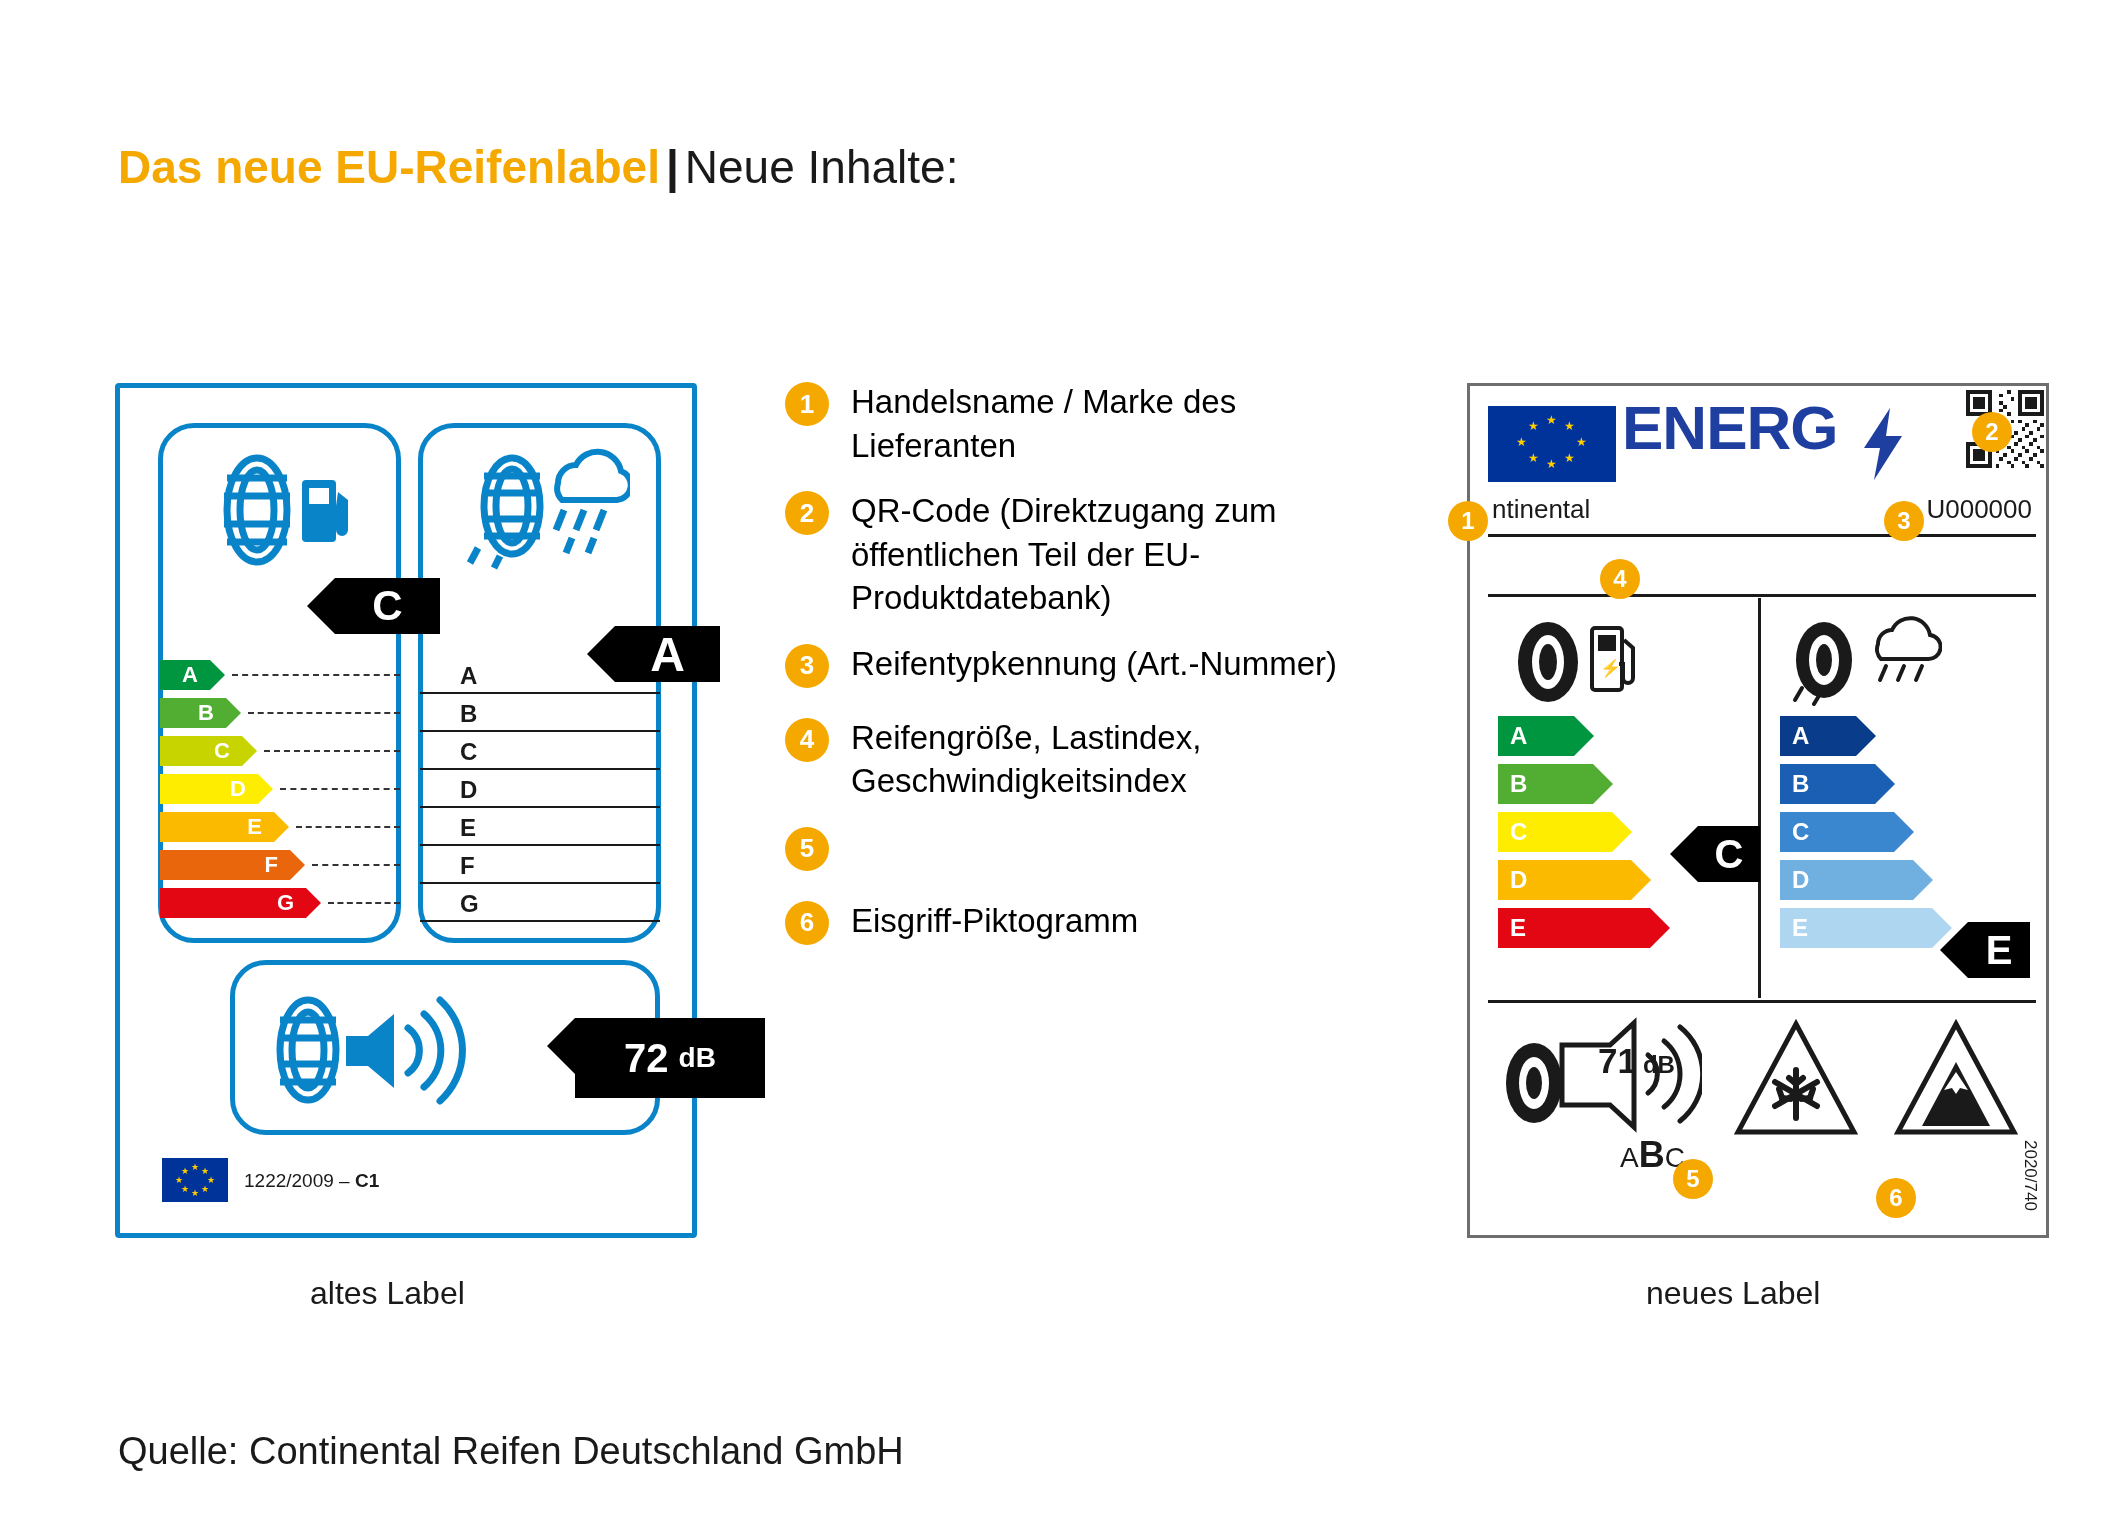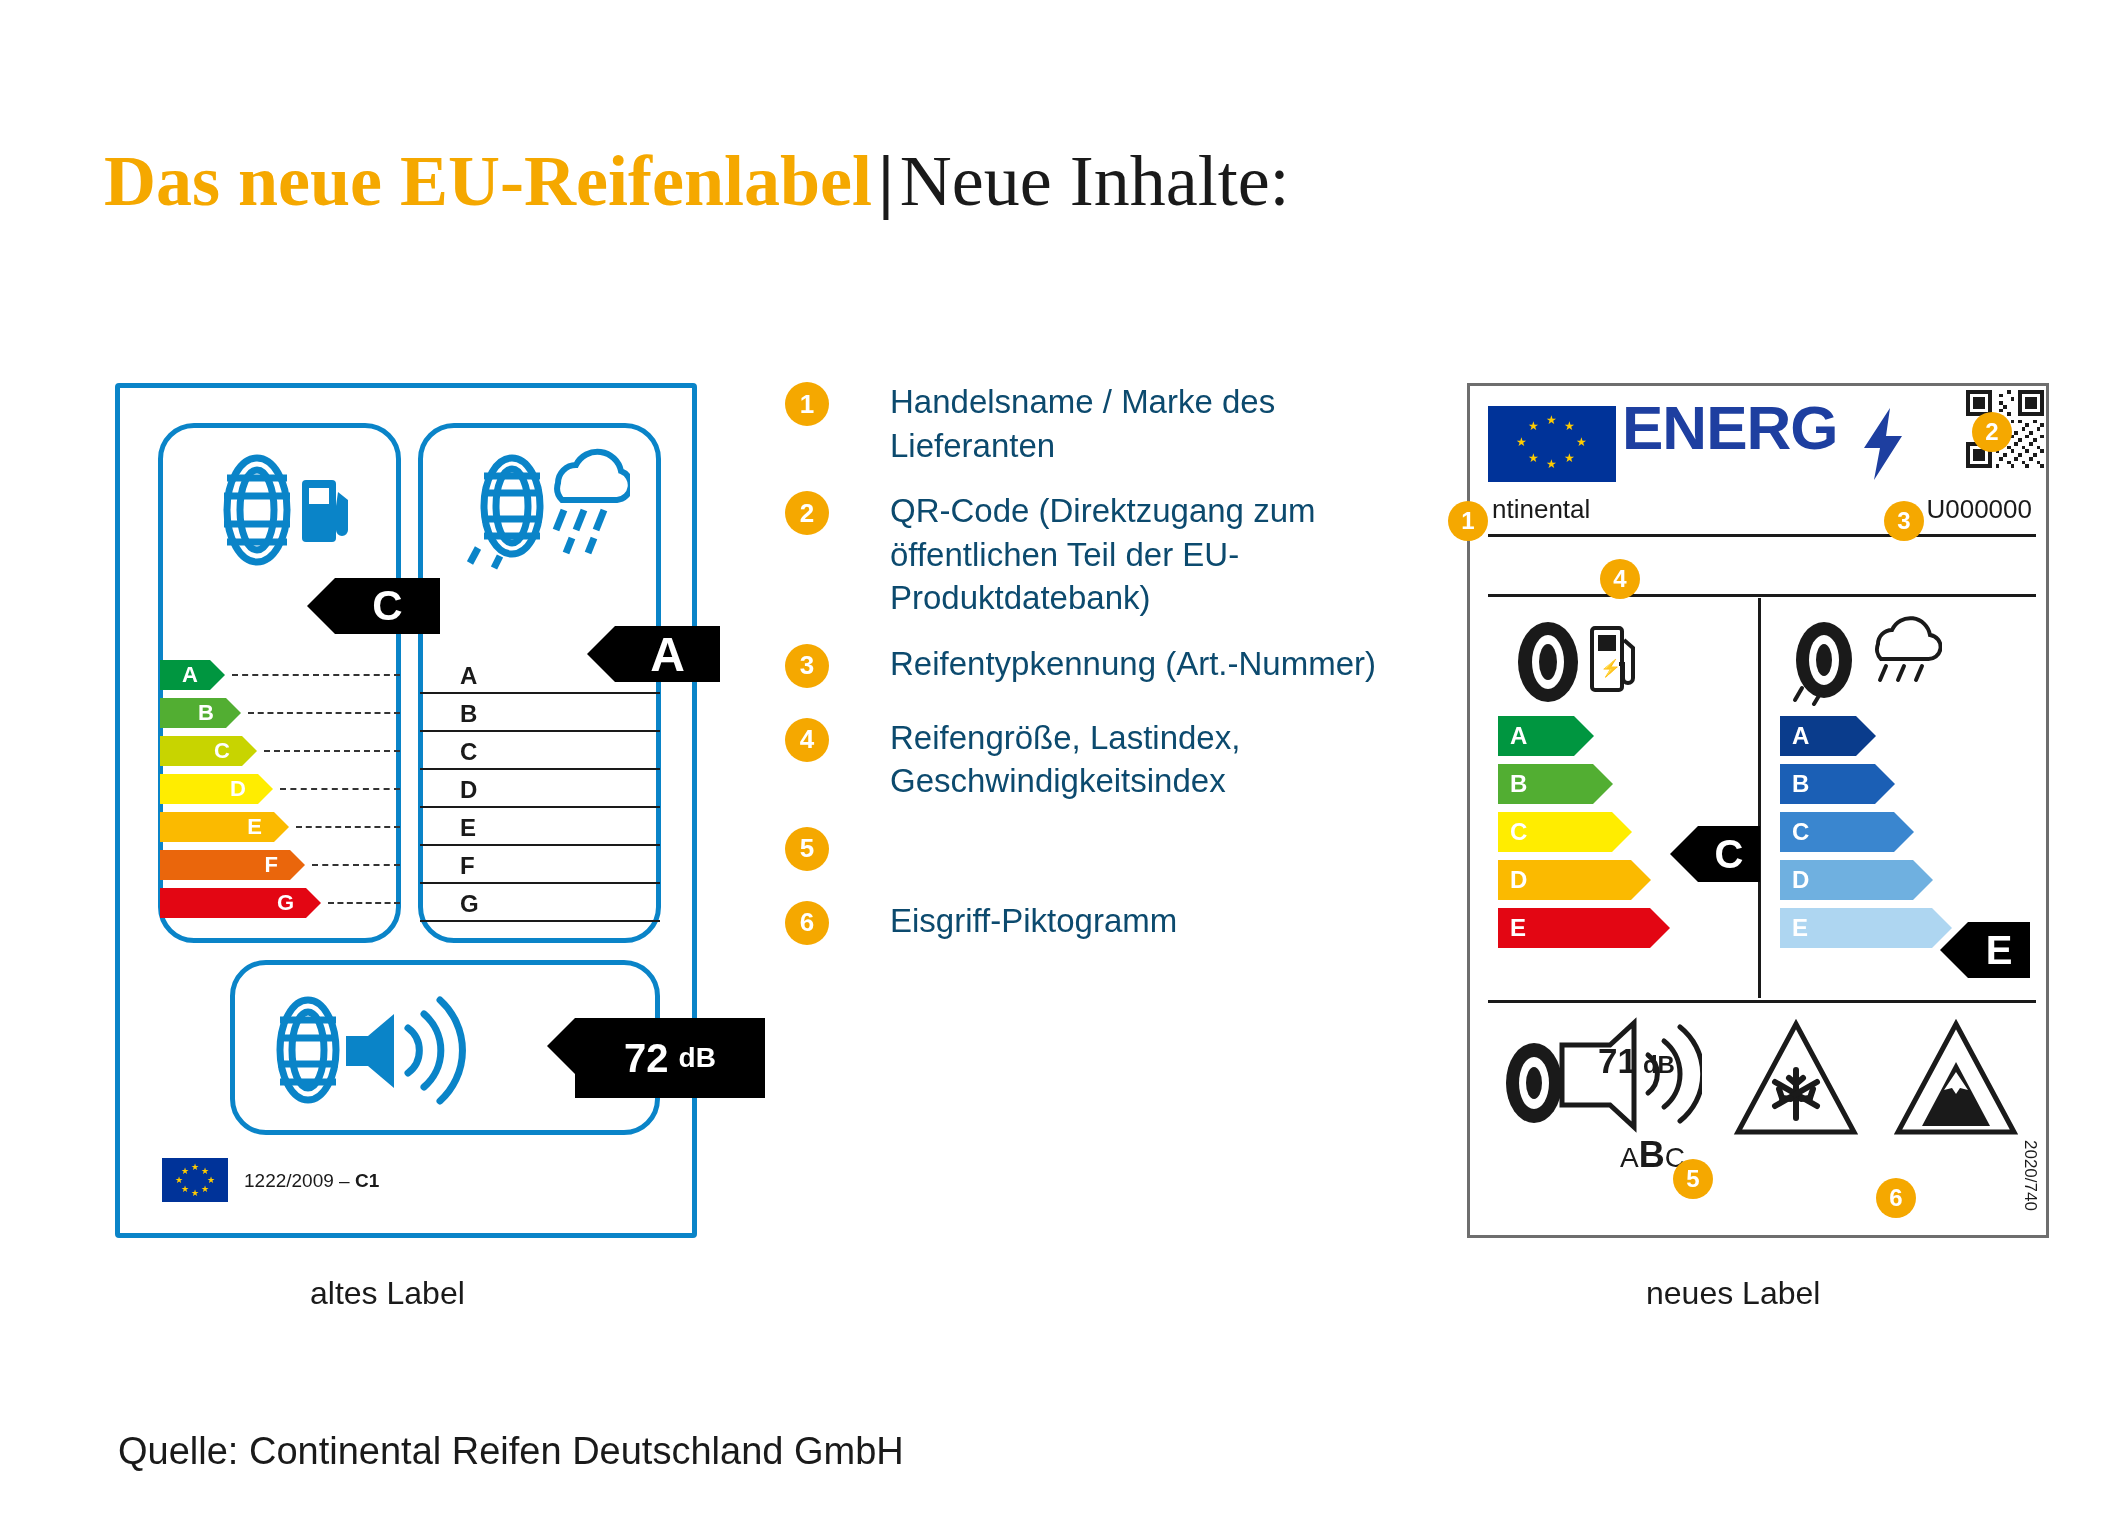--- a/index.html
+++ b/index.html
@@ -11,25 +11,24 @@
     width: 2126px;
     height: 1535px;
     position: relative;
     font-family: "Liberation Sans", sans-serif;
     overflow: hidden;
   }
 
   
   .title {
     position: absolute;
-    left: 104px;
+    left: 118px;
     top: 140px;
-    font-size: 72px;
+    font-size: 46px;
     white-space: nowrap;
-    font-family: Liberation Serif, serif;
   }
   .title .bold {
     font-weight: bold;
     color: #f5a800;
   }
   .title .sep {
     color: #1a1a1a;
     font-weight: bold;
     padding: 0 6px;
   }
@@ -196,22 +195,21 @@
     color: #fff;
     font-weight: bold;
     font-size: 26px;
     display: flex;
     align-items: center;
     justify-content: center;
   }
   .legend-text {
     font-size: 33px;
     line-height: 1.32;
-    color: #0c4a6e;
-    margin-left: 39px;
+    color: #000000;
   }
 
   
   .new-label {
     position: absolute;
     left: 1467px;
     top: 383px;
     width: 582px;
     height: 855px;
     border: 3px solid #6e6e6e;

